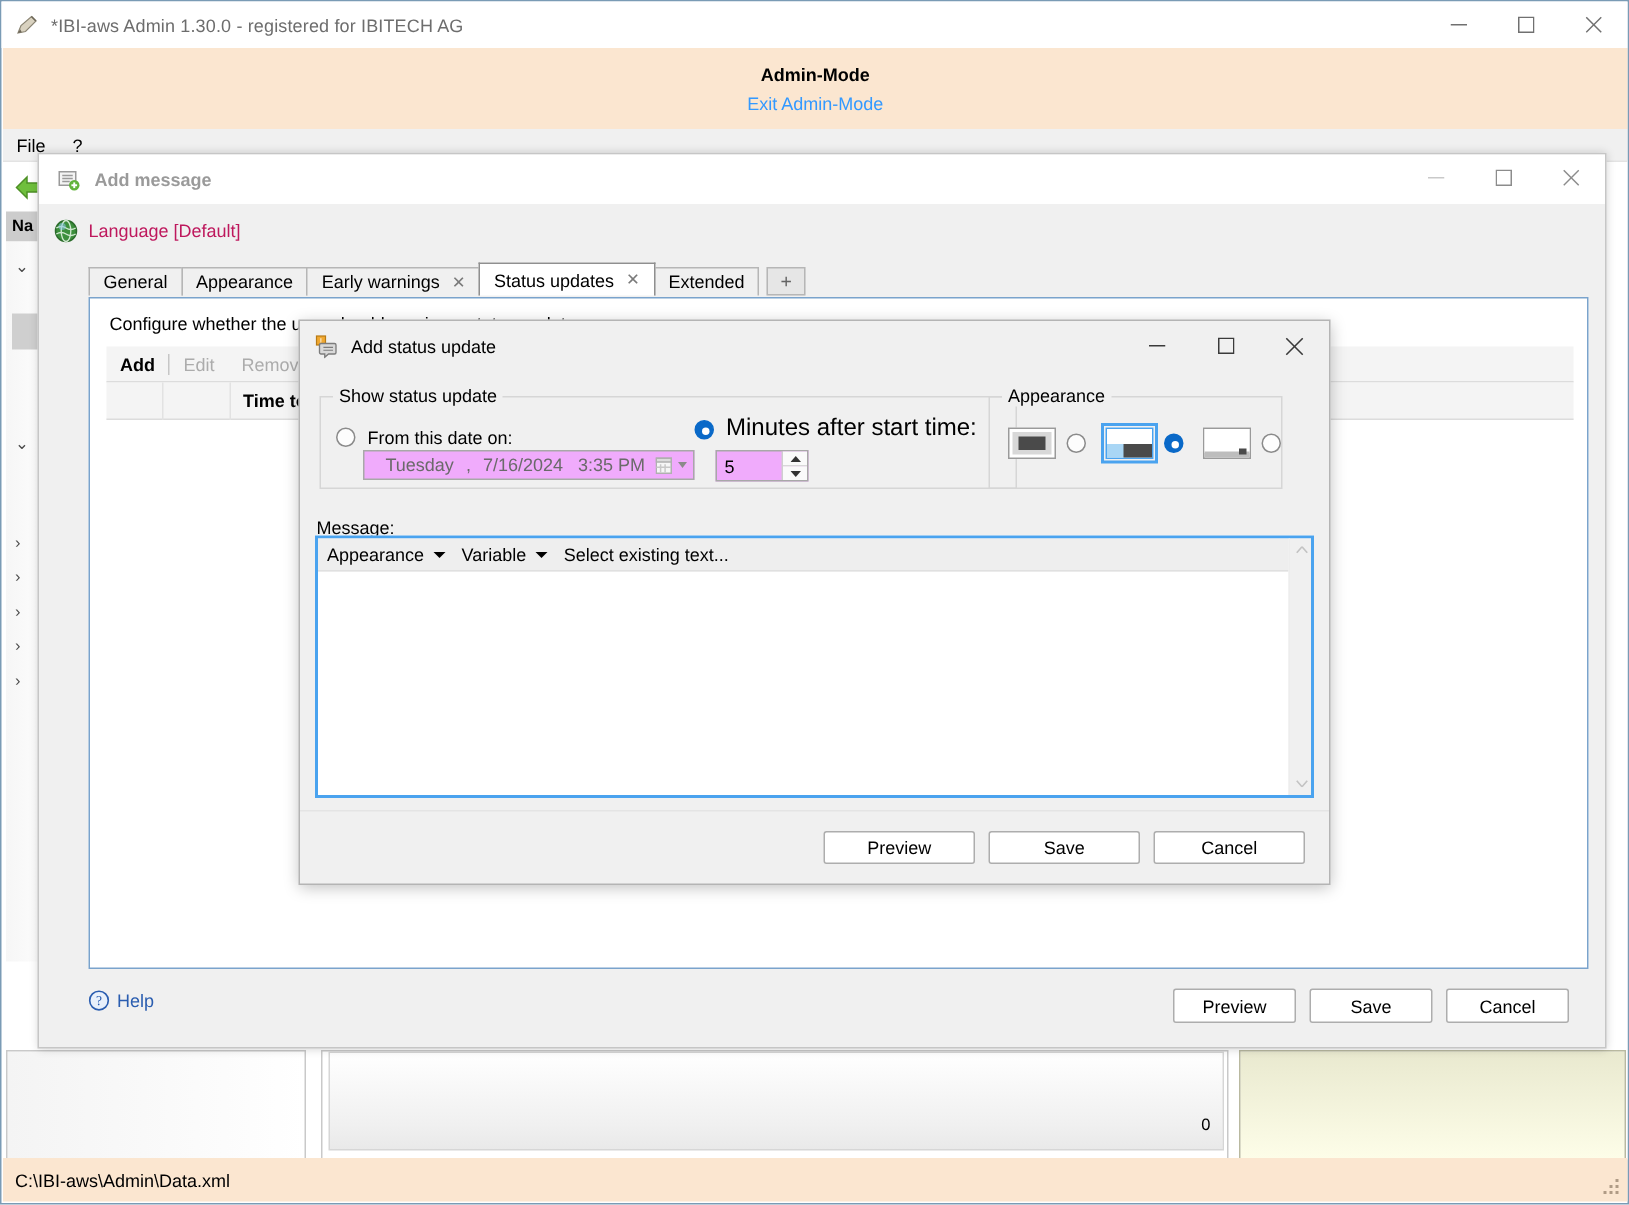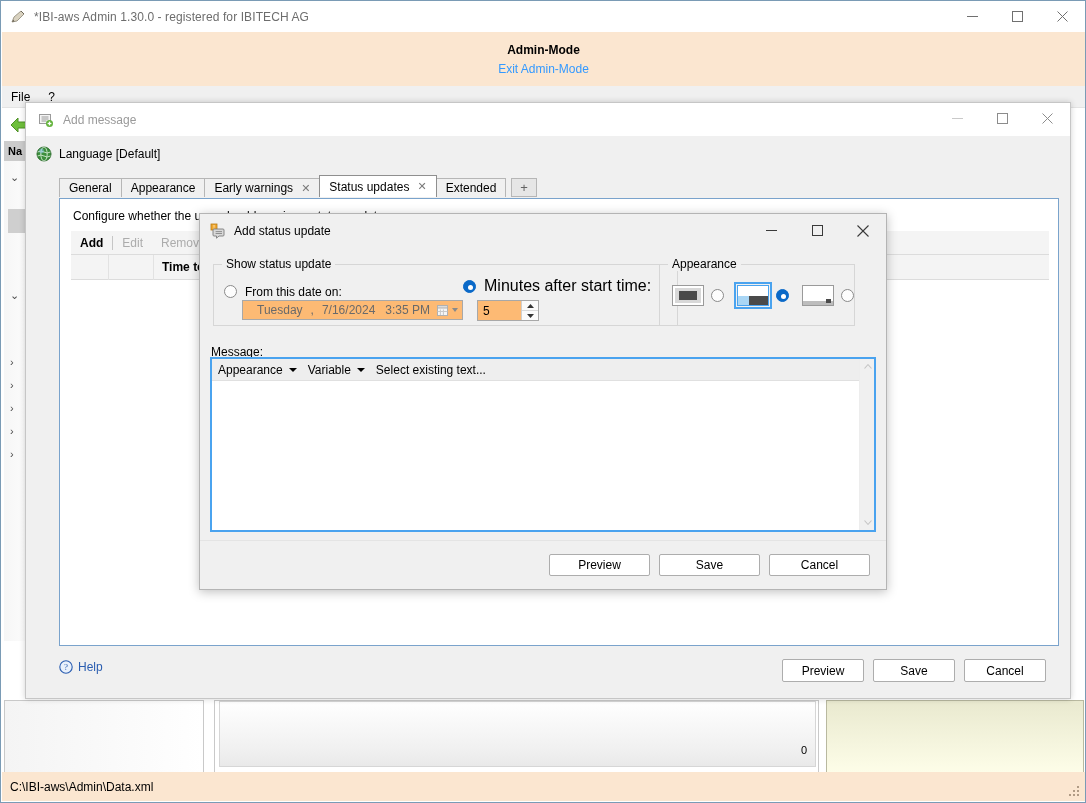--- a/index.html
+++ b/index.html
@@ -118,28 +118,28 @@
     position: absolute; left: 24px; top: 101px; width: 1046px; height: 597px;
     background: #f0f0f0;
     border: 1px solid #c6c6c6;
     box-shadow: 0 0 6px rgba(0,0,0,0.18);
   }
   #am-titlebar {
     position: relative; height: 33px; background: #ffffff;
     display: flex; align-items: center;
   }
   #am-titlebar .am-icon { width: 16px; height: 16px; margin-left: 12px; margin-right: 9px; position: relative; }
-  #am-titlebar .am-text { font-size: 12px; color: #9a9a9a; }
+  #am-titlebar .am-text { font-size: 12px; color: #9a9a9a; font-weight: bold; }
 
   #am-lang {
     position: absolute; left: 10px; top: 40px; height: 22px;
     display: flex; align-items: center;
   }
   #am-lang .globe { width: 16px; height: 16px; margin-right: 7px; position: relative; }
-  #am-lang .lbl { font-size: 12px; color: #000000; }
+  #am-lang .lbl { font-size: 12px; color: #be185d; }
 
   
   #am-tabs {
     position: absolute; left: 33px; top: 74px; height: 20px;
     display: flex; align-items: flex-end;
   }
   .tab {
     height: 19px; padding: 0 9px; display: flex; align-items: center;
     background: #f0f0f0; border: 1px solid #b6b6b6; border-bottom: none;
     font-size: 12px; color: #000; margin-right: -1px; position: relative;
@@ -220,21 +220,21 @@
     border: 1px solid #8a8a8a; background: #fdfdfd; display: inline-block;
     position: relative; flex: none;
   }
   .radio-outer.checked { border: 1px solid #0a69c8; background: #0a69c8; }
   .radio-outer.checked::after {
     content: ""; position: absolute; left: 4px; top: 4px; width: 5px; height: 5px;
     border-radius: 50%; background: #ffffff;
   }
 
   .field {
-    background: #fdba74; border: 1px solid #a8a8a8;
+    background: #f0abfc; border: 1px solid #a8a8a8;
     display: flex; align-items: center; font-size: 12px;
   }
 
   
   .app-tile {
     width: 32px; height: 21px; position: relative; flex: none;
     background: #ffffff; border: 1px solid #9a9a9a;
   }
   .app-tile.sel { outline: 2px solid #4aa3ef; outline-offset: 1px; border-color: #4aa3ef; }
 

